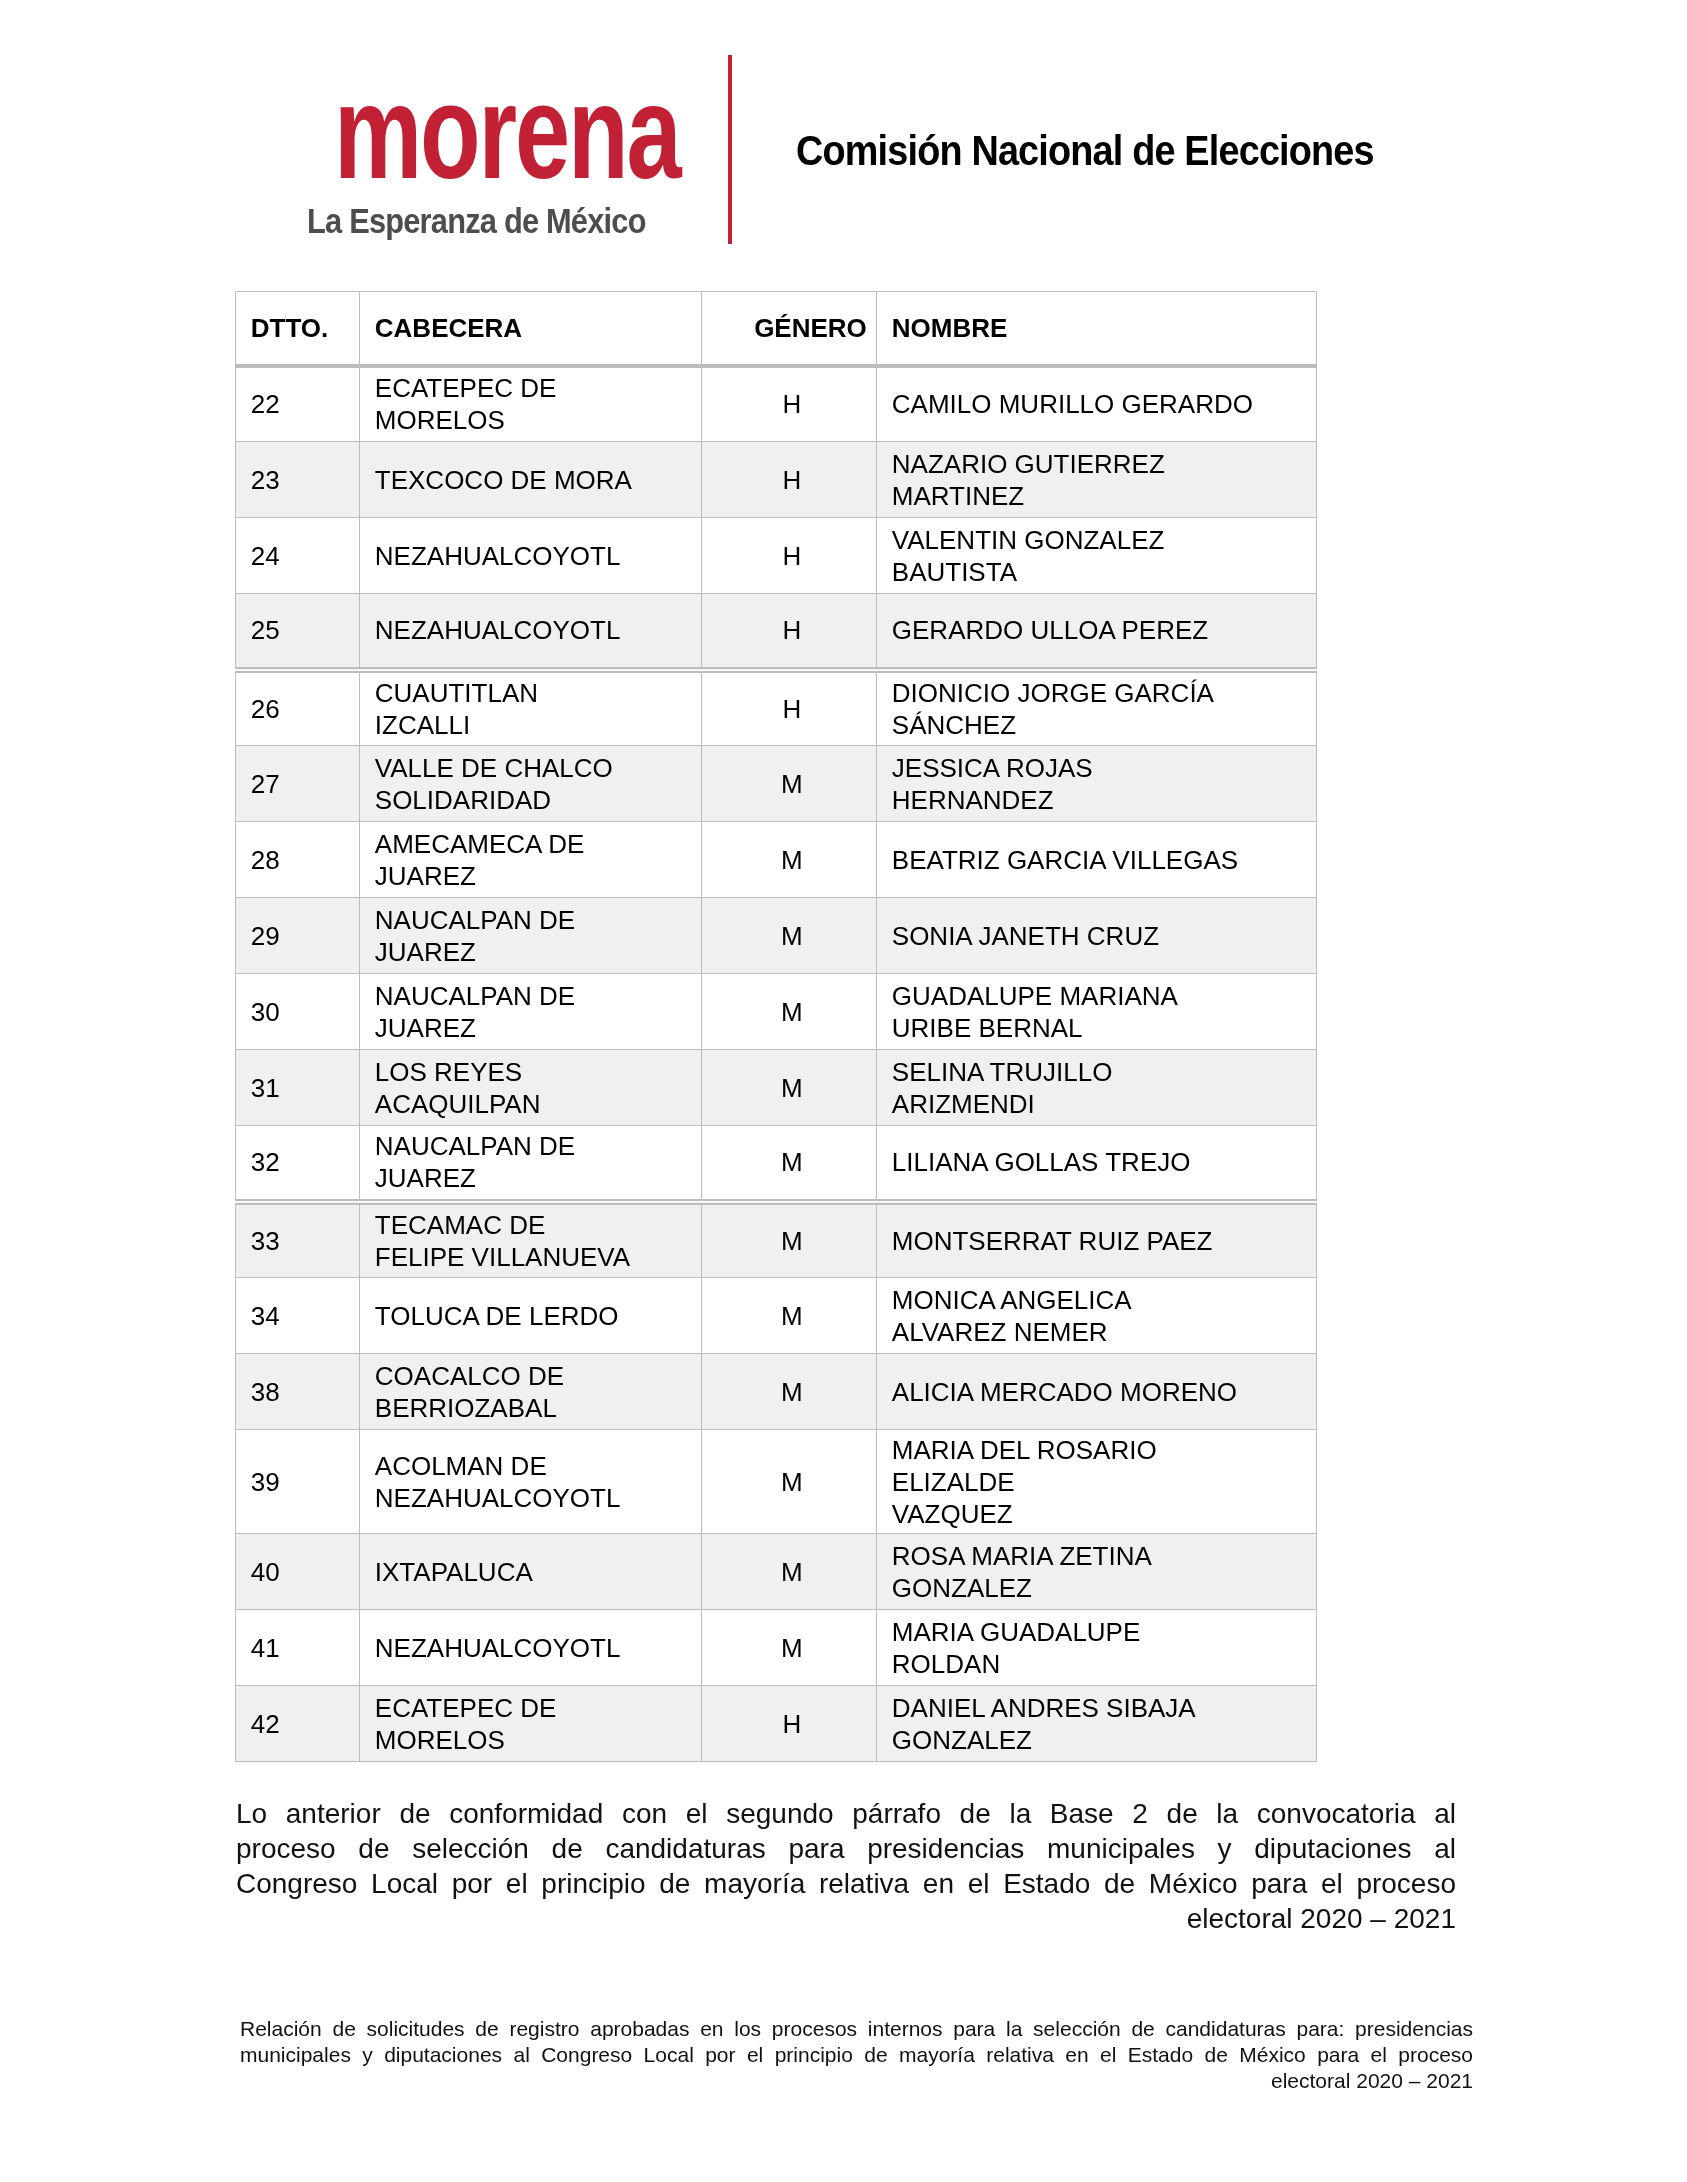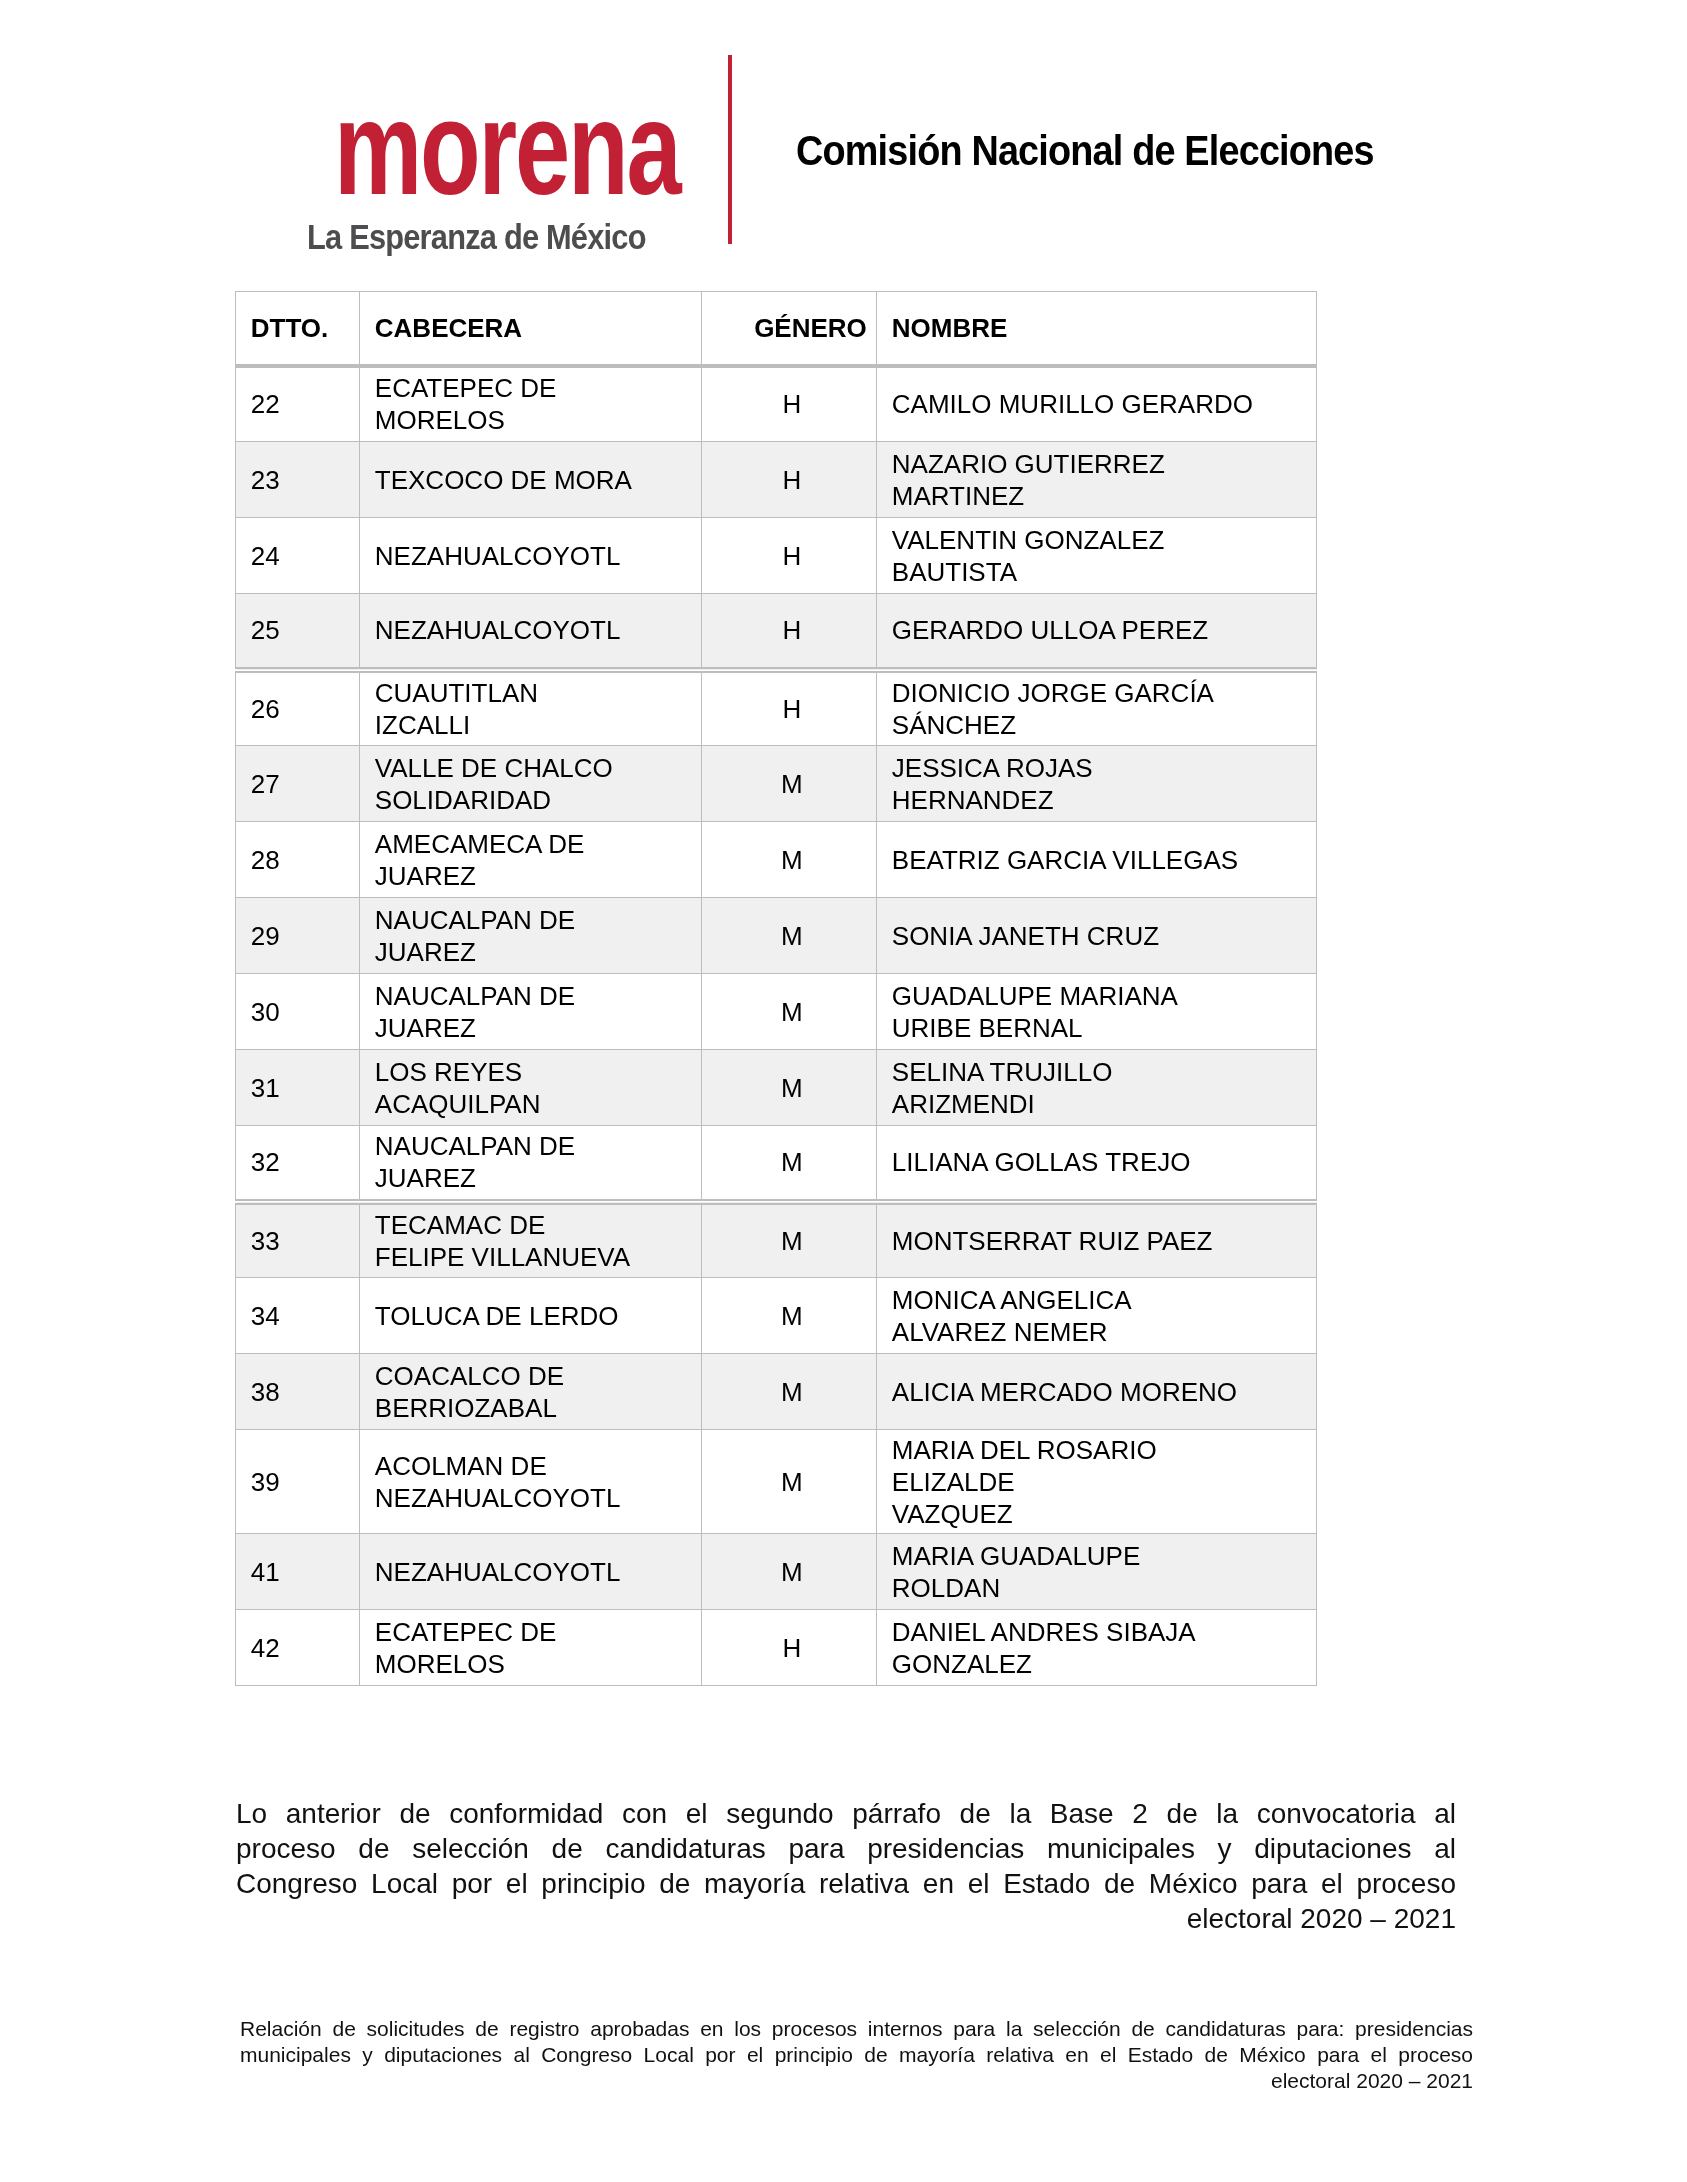--- a/index.html
+++ b/index.html
@@ -6,21 +6,21 @@
   .page{
     position:relative;
     width:1687px;height:2183px;
     background:#fff;
     overflow:hidden;
     font-family:"Liberation Sans","DejaVu Sans",sans-serif;
     color:#000;
   }
 
   
-  .logo{position:absolute;left:284px;top:81px;width:384px;text-align:center;}
+  .logo{position:absolute;left:284px;top:65px;width:384px;text-align:center;}
   .wordmark{
     font-size:134px;font-weight:bold;line-height:1;
     color:var(--brand-red,#c22035);
     letter-spacing:-2.8px;
     transform:scaleX(0.74);transform-origin:center;
     white-space:nowrap;
   }
   .tagline{
     font-size:35px;font-weight:bold;letter-spacing:-0.9px;
     color:var(--tagline-gray,#4d4d4f);
@@ -211,20 +211,27 @@
         <tr>
       <td class="c-dtto">39</td>
       <td class="c-cab">ACOLMAN DE
 NEZAHUALCOYOTL</td>
       <td class="c-gen">M</td>
       <td class="c-nom">MARIA DEL ROSARIO
 ELIZALDE
 VAZQUEZ</td>
     </tr>
         <tr>
+      <td class="c-dtto">40</td>
+      <td class="c-cab">IXTAPALUCA</td>
+      <td class="c-gen">M</td>
+      <td class="c-nom">ROSA MARIA ZETINA
+GONZALEZ</td>
+    </tr>
+        <tr>
       <td class="c-dtto">41</td>
       <td class="c-cab">NEZAHUALCOYOTL</td>
       <td class="c-gen">M</td>
       <td class="c-nom">MARIA GUADALUPE
 ROLDAN</td>
     </tr>
         <tr>
       <td class="c-dtto">42</td>
       <td class="c-cab">ECATEPEC DE
 MORELOS</td>

